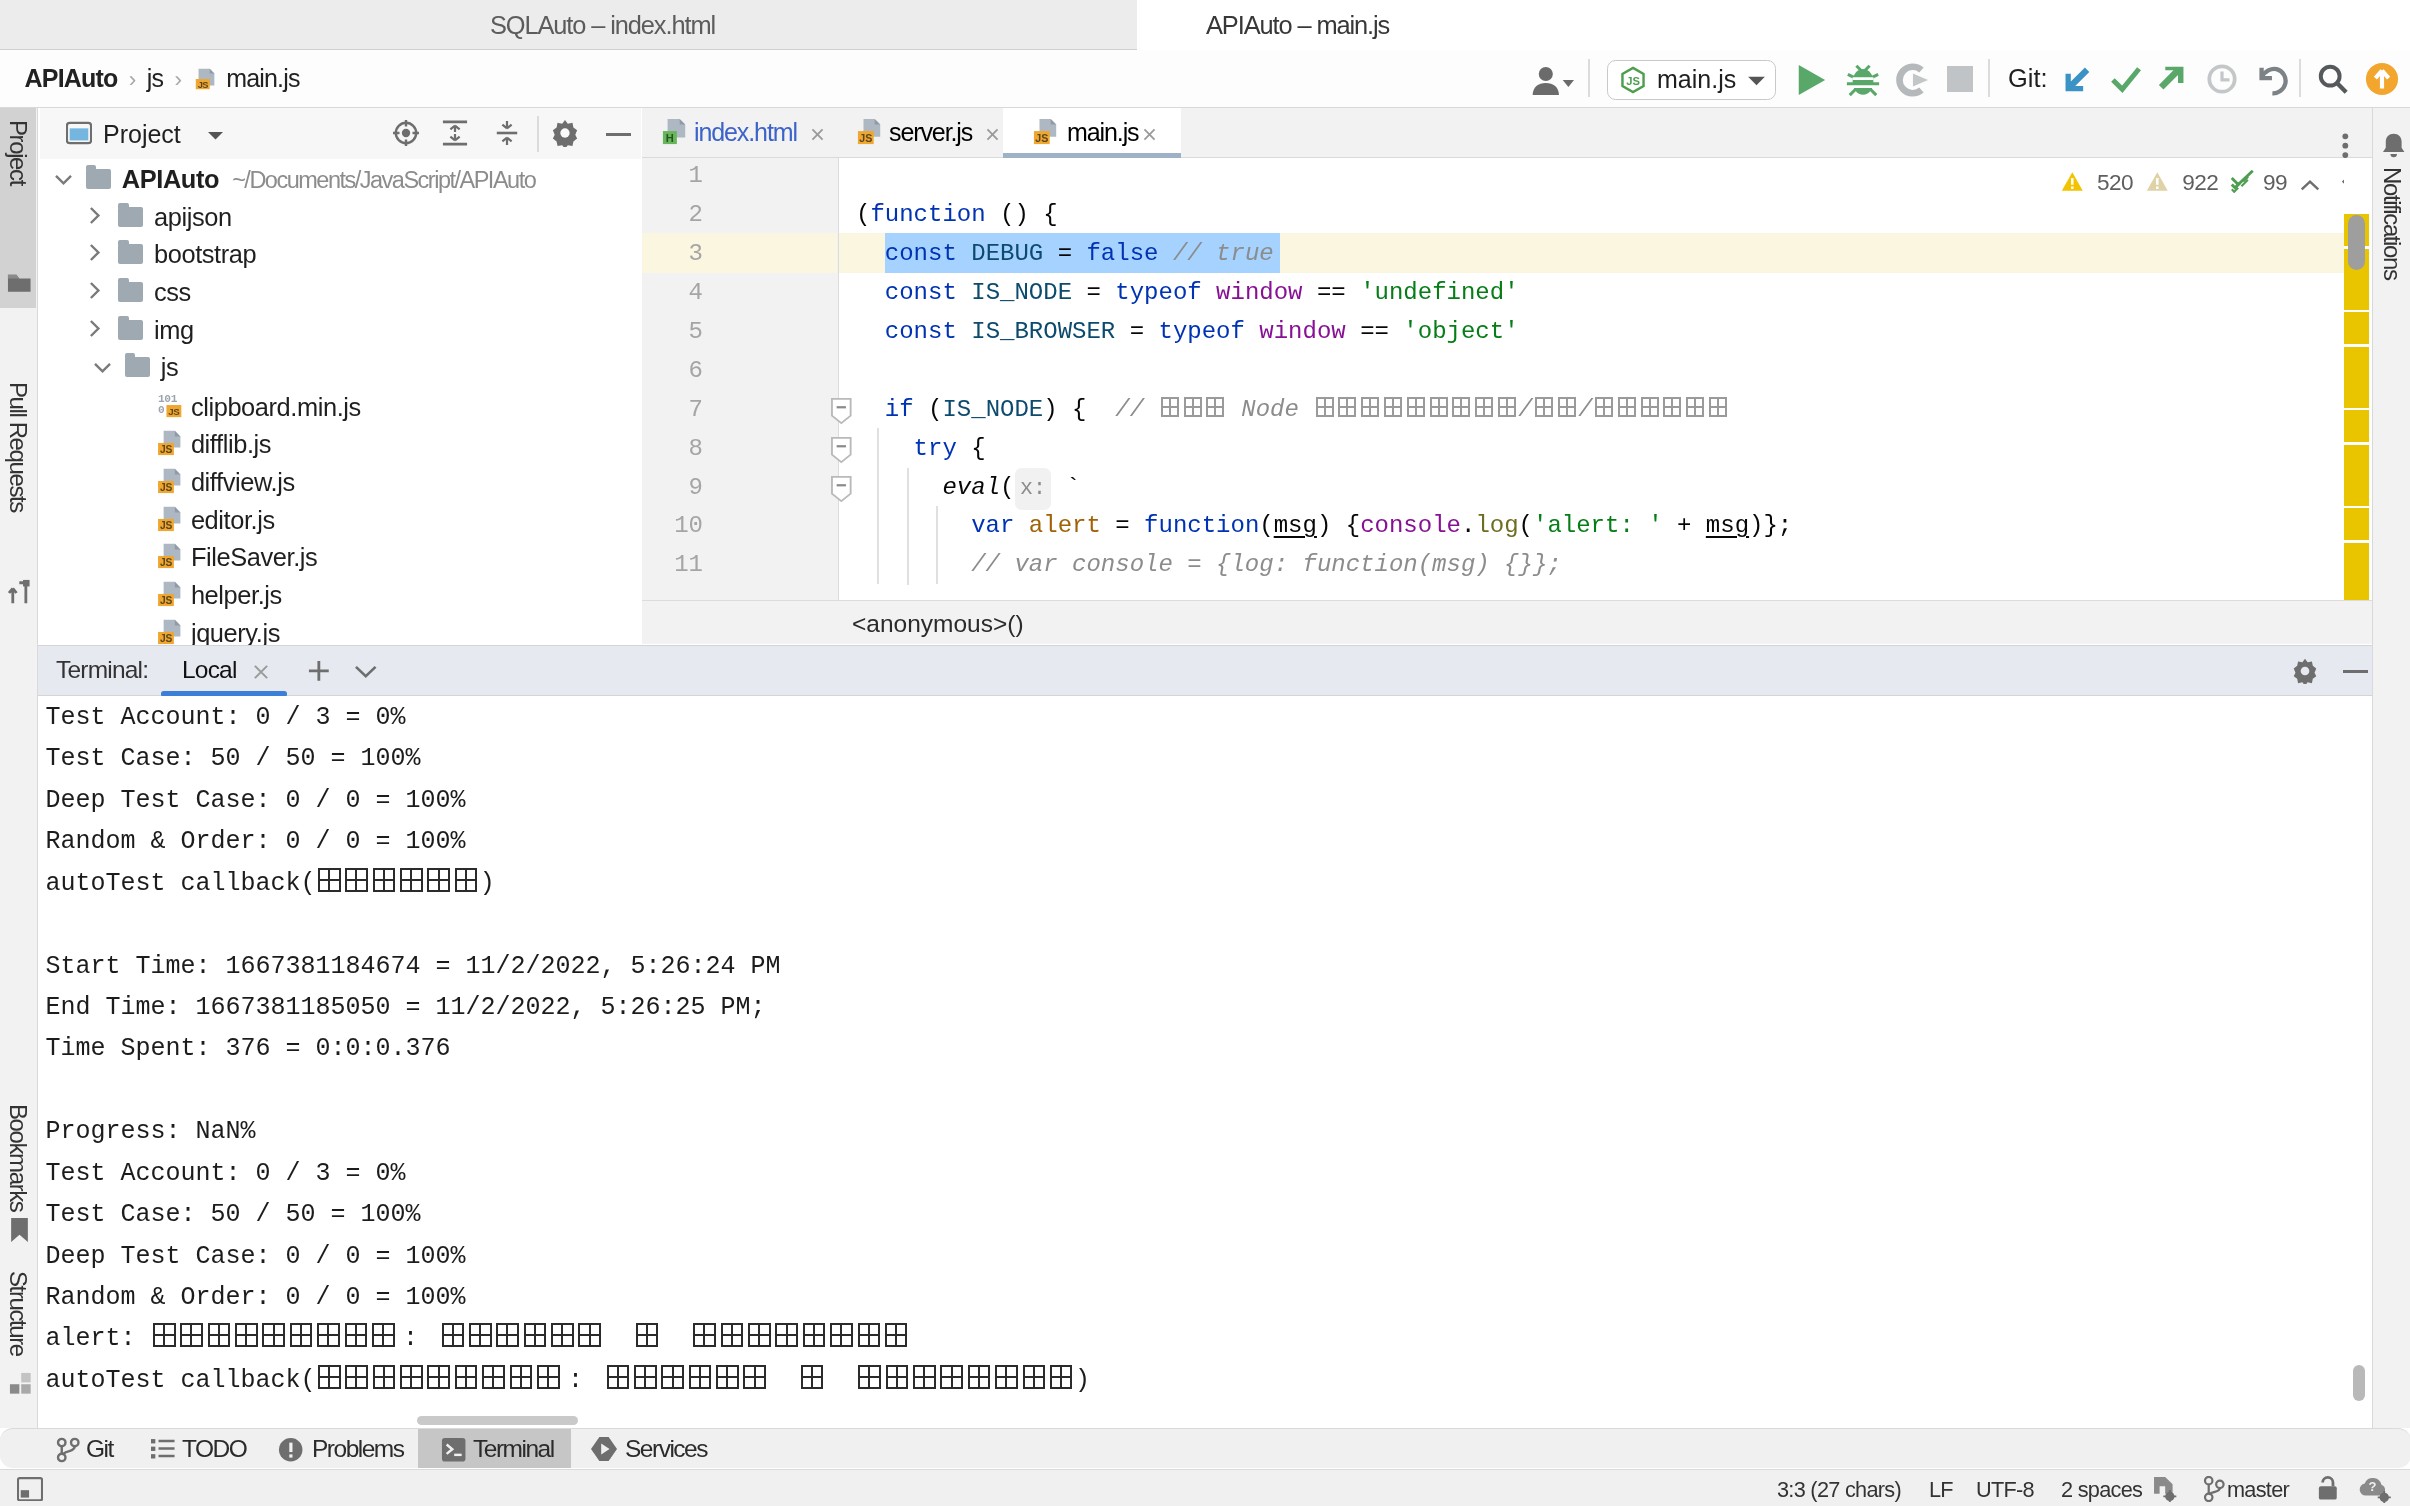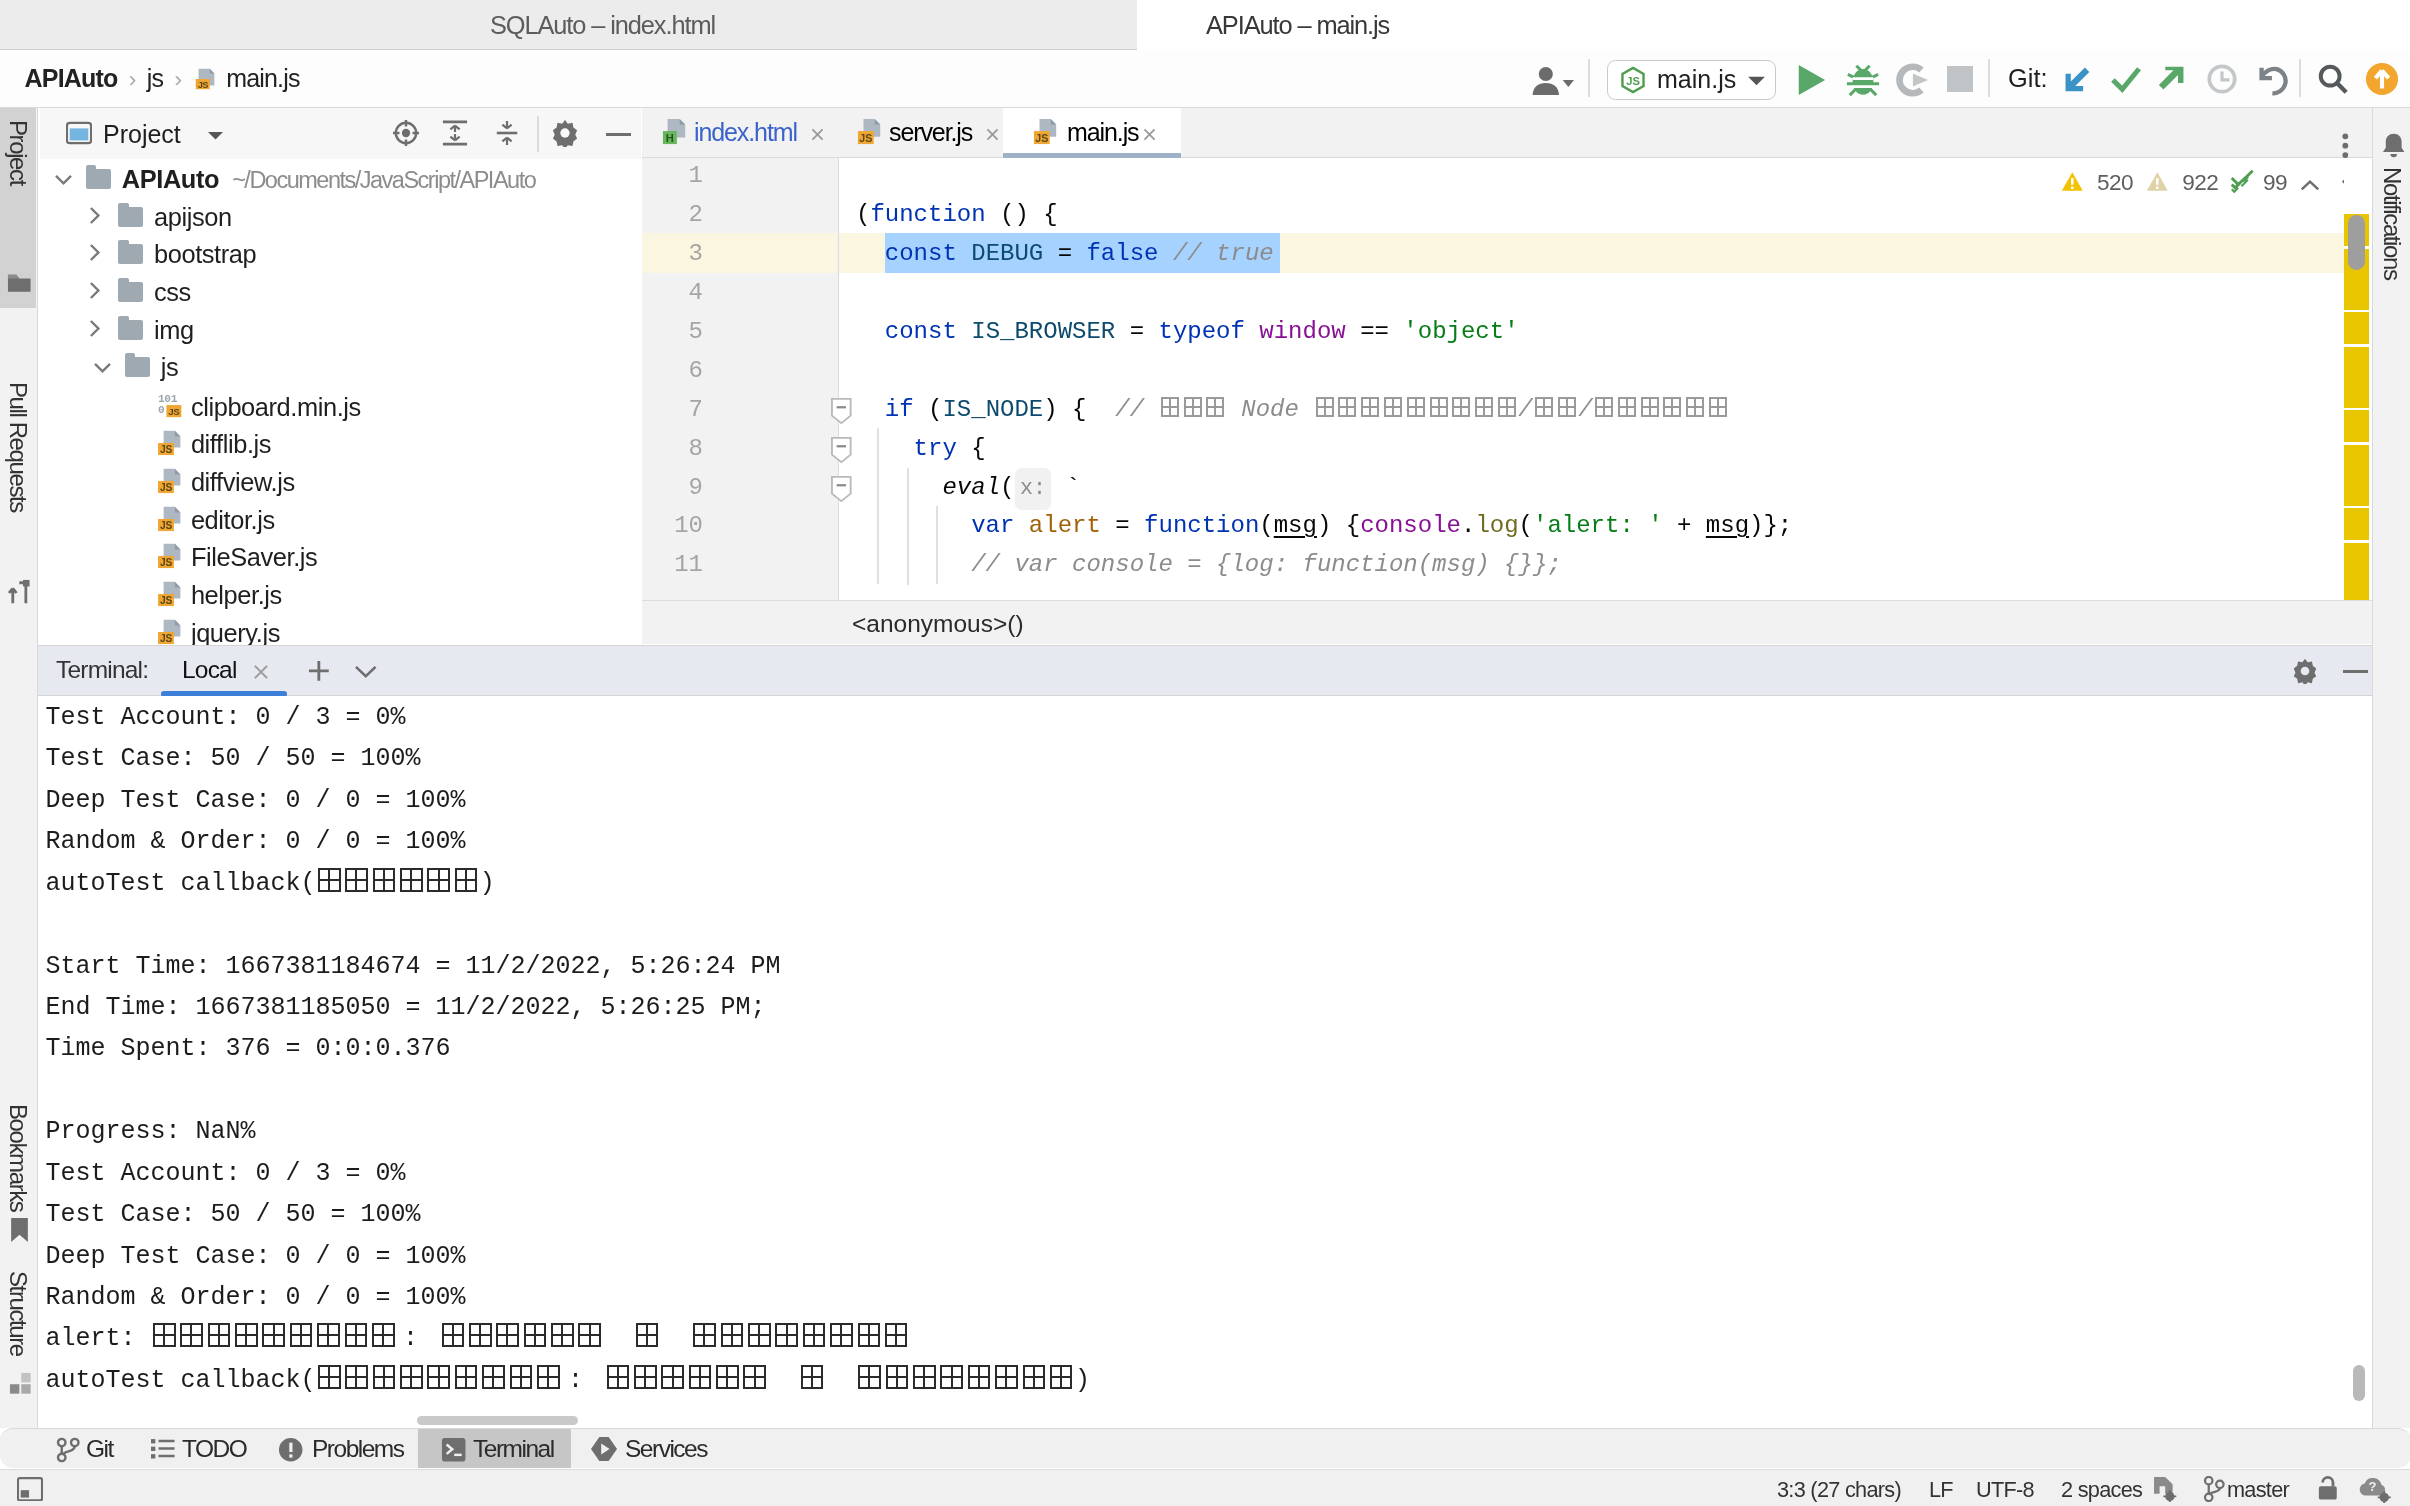--- a/index.html
+++ b/index.html
@@ -339,20 +339,21 @@
         <path d="M2 2h20v18l-10 8-10-8z" fill="#fff" stroke="#b9b9b9" stroke-width="2"></path>
         <path d="M7 11h10" stroke="#8a8a8a" stroke-width="2.4"></path>
       </svg>
 
     <div class="abs" style="left:235px;top:320px;width:1.5px;height:156px;background:#e0e0e0;"></div>
     <div class="abs" style="left:265px;top:360px;width:1.5px;height:117px;background:#e0e0e0;"></div>
     <div class="abs" style="left:294px;top:398px;width:1.5px;height:78px;background:#e0e0e0;"></div>
 
     <div class="crow" style="top:87px;">(<span class="kw">function</span> () {</div>
     <div class="crow" style="top:126px;">  <span class="kw">const</span> <span class="cn">DEBUG</span> = <span class="kw">false</span> <span class="cm">// true</span></div>
+    <div class="crow" style="top:165px;">  <span class="kw">const</span> <span class="cn">IS_NODE</span> = <span class="kw">typeof</span> <span class="pu">window</span> == <span class="st">'undefined'</span></div>
     <div class="crow" style="top:204px;">  <span class="kw">const</span> <span class="cn">IS_BROWSER</span> = <span class="kw">typeof</span> <span class="pu">window</span> == <span class="st">'object'</span></div>
     <div class="crow" style="top:282px;">  <span class="kw">if</span> (<span class="cn">IS_NODE</span>) {  <span class="cm">// <span class="cjg"><span class="cj"></span><span class="cj"></span><span class="cj"></span></span> Node <span class="cjg"><span class="cj"></span><span class="cj"></span><span class="cj"></span><span class="cj"></span><span class="cj"></span><span class="cj"></span><span class="cj"></span><span class="cj"></span><span class="cj"></span></span>/<span class="cjg"><span class="cj"></span><span class="cj"></span></span>/<span class="cjg"><span class="cj"></span><span class="cj"></span><span class="cj"></span><span class="cj"></span><span class="cj"></span><span class="cj"></span></span></span></div>
     <div class="crow" style="top:321px;">    <span class="kw">try</span> {</div>
     <div class="crow" style="top:360px;">      <i>eval</i>(<span id="chip">x:</span> `</div>
     <div class="crow" style="top:398px;">        <span class="kw">var</span> <span class="gr">alert</span> = <span class="kw">function</span>(<span class="un">msg</span>) {<span class="pu">console</span>.<span class="ol">log</span>(<span class="st">'alert: '</span> + <span class="un">msg</span>)};</div>
     <div class="crow" style="top:437px;"><span class="cm">        // var console = {log: function(msg) {}};</span></div>
 
     <div class="abs" style="left:1419px;top:62px;height:30px;font-size:22.6px;color:#5f5f5f;letter-spacing:-0.5px;white-space:nowrap;">
       <svg style="display:inline-block;vertical-align:-2.8px;" width="22.6" height="21.7" viewBox="0 0 27 25">
           <path d="M13.5 1L26 23H1z" fill="#f2c300"></path>

